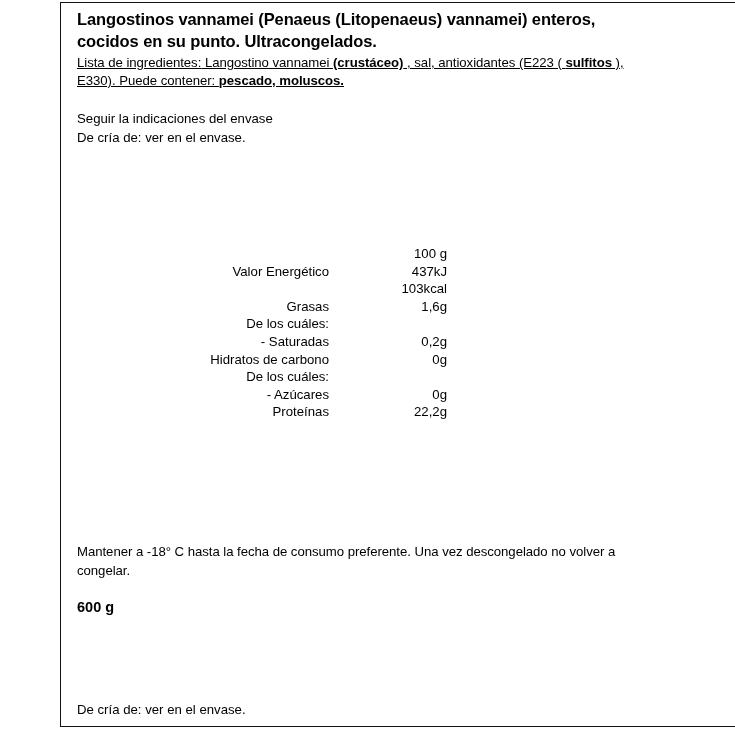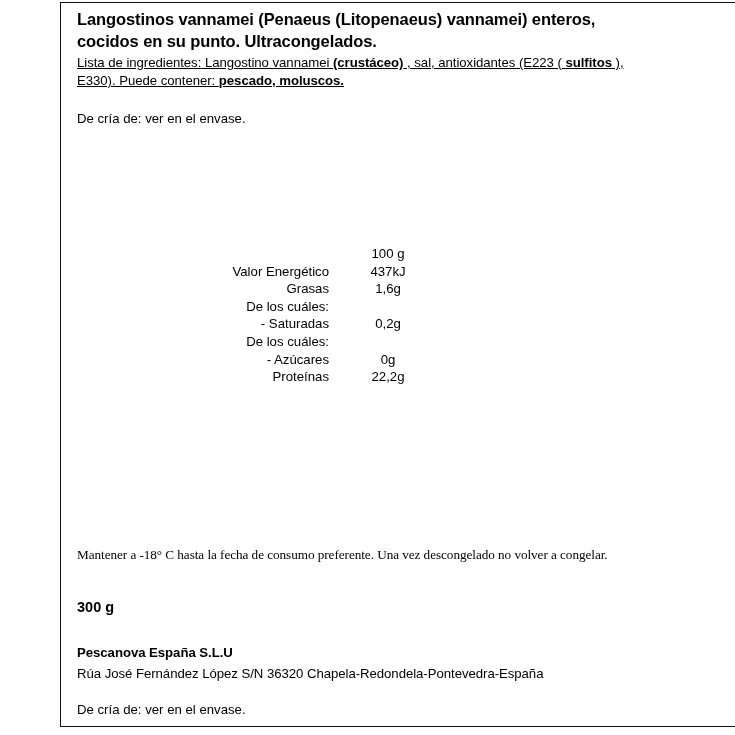--- a/index.html
+++ b/index.html
@@ -86,37 +86,36 @@
   #nutrition-table td {
     padding: 0;
     vertical-align: top;
     white-space: nowrap;
   }
   #nutrition-table td.nut-label {
     text-align: right;
     padding-left: 4px;
   }
   #nutrition-table td.nut-value {
-    text-align: center;
+    text-align: right;
     width: 118px;
     padding-right: 0;
   }
   .indent-1 { padding-left: 14px !important; }
   .indent-2 { padding-left: 13px !important; margin-top: 44px; }
 
   
   #storage-block {
     position: absolute;
     left: 16px;
     top: 539px;
     width: 566px;
     font-size: 13.2px;
-    line-height: 26px;
+    line-height: 19px;
     letter-spacing: -0.05px;
-    font-family: Liberation Serif, serif;
   }
 
   
   #net-weight {
     position: absolute;
     left: 16px;
     top: 596px;
     font-size: 14.5px;
     font-weight: bold;
   }
@@ -150,65 +149,70 @@
 <div id="label-sheet">
   <div id="label-frame">
 
     <div id="product-title">Langostinos vannamei (Penaeus (Litopenaeus) vannamei) enteros, cocidos en su punto. Ultracongelados.</div>
 
     <div id="ingredients-block">
       <span>Lista de ingredientes:</span><span> Langostino vannamei </span><b>(crustáceo)</b><span> , sal, antioxidantes (E223 ( </span><b>sulfitos</b><span> ), E330). Puede contener: </span><b>pescado, moluscos.</b>
     </div>
 
     <div id="usage-block">
+      <div>Seguir la indicaciones del envase</div>
       <div>De cría de: ver en el envase.</div>
     </div>
 
     <table id="nutrition-table">
       <tbody>
         <tr>
           <td class="nut-label"></td>
           <td class="nut-value">100 g</td>
         </tr>
       <tr>
             <td class="nut-label">Valor  Energético</td>
             <td class="nut-value">437kJ</td>
           </tr>
           <tr>
+            <td class="nut-label"></td>
+            <td class="nut-value">103kcal</td>
+          </tr>
+          <tr>
             <td class="nut-label">Grasas</td>
             <td class="nut-value">1,6g</td>
           </tr>
           <tr>
             <td class="nut-label indent-1">De los cuáles:</td>
             <td class="nut-value"></td>
           </tr>
           <tr>
             <td class="nut-label indent-2">-  Saturadas</td>
             <td class="nut-value">0,2g</td>
           </tr>
           <tr>
+            <td class="nut-label">Hidratos  de  carbono</td>
+            <td class="nut-value">0g</td>
+          </tr>
+          <tr>
             <td class="nut-label indent-1">De los cuáles:</td>
             <td class="nut-value"></td>
           </tr>
           <tr>
             <td class="nut-label indent-2">-  Azúcares</td>
             <td class="nut-value">0g</td>
           </tr>
           <tr>
             <td class="nut-label">Proteínas</td>
             <td class="nut-value">22,2g</td>
           </tr>
         </tbody>
     </table>
 
     <div id="storage-block">Mantener a -18° C hasta la fecha de consumo preferente. Una vez descongelado no volver a congelar.</div>
 
-    <div id="net-weight">300 g</div>
-
-    <div id="manufacturer-block">
-      <div id="manufacturer-name">Pescanova España S.L.U</div>
-      <div id="manufacturer-address">Rúa José Fernández López S/N 36320 Chapela-Redondela-Pontevedra-España</div>
-    </div>
+    <div id="net-weight">600 g</div>
+
 
     <div id="footer-origin">De cría de: ver en el envase.</div>
 
   </div>
 </div>
 
 </body></html>

